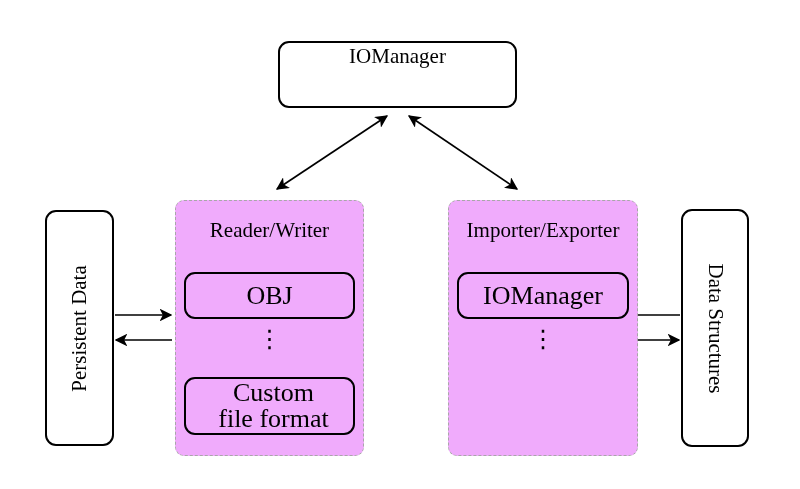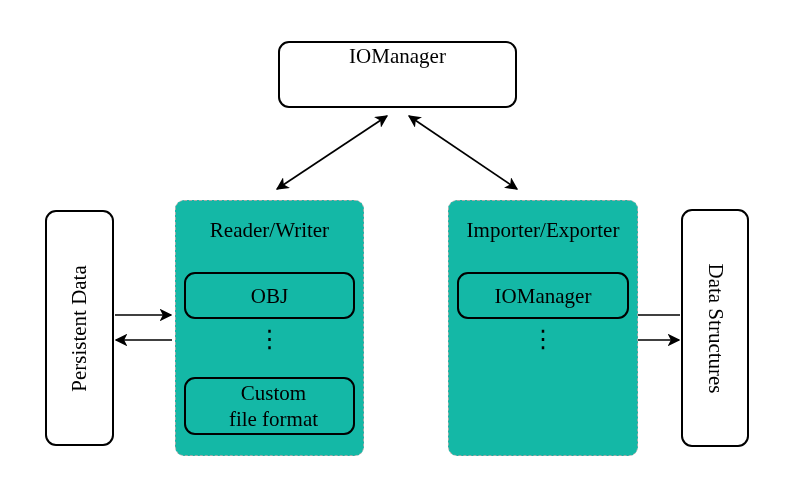--- a/index.html
+++ b/index.html
@@ -37,21 +37,21 @@
   }
   .node-iomanager {
     left: 278px; top: 41px;
     width: 239px; height: 67px;
   }
   .group {
     position: absolute;
     box-sizing: border-box;
     top: 200px;
     height: 256px;
-    background: #14b8a6;
+    background: #f0abfc;
     border: 1.5px dashed #A8A8A8;
     border-radius: 9px;
   }
   .group-left  { left: 175px; width: 189px; }
   .group-right { left: 430px; width: 190px; margin-left: 18px; }
   .group-title {
     position: absolute;
     left: 0; right: 0;
     top: 17px;
     text-align: center;
@@ -60,21 +60,21 @@
   .inner-node {
     position: absolute;
     box-sizing: border-box;
     left: 8px; right: 8px;
     border: 2.5px solid #000000;
     border-radius: 11px;
     background: transparent;
     display: flex;
     align-items: center;
     justify-content: center;
-    font-size: 21px;
+    font-size: 26px;
     line-height: 26px;
     text-align: center;
     white-space: pre-line;
   }
   .inner-top    { top: 71px;  height: 47px; }
   .inner-bottom { top: 176px; height: 58px; padding-left: 8px; }
   .group-dots {
     position: absolute;
     left: 0; right: 0;
     top: 126px;

